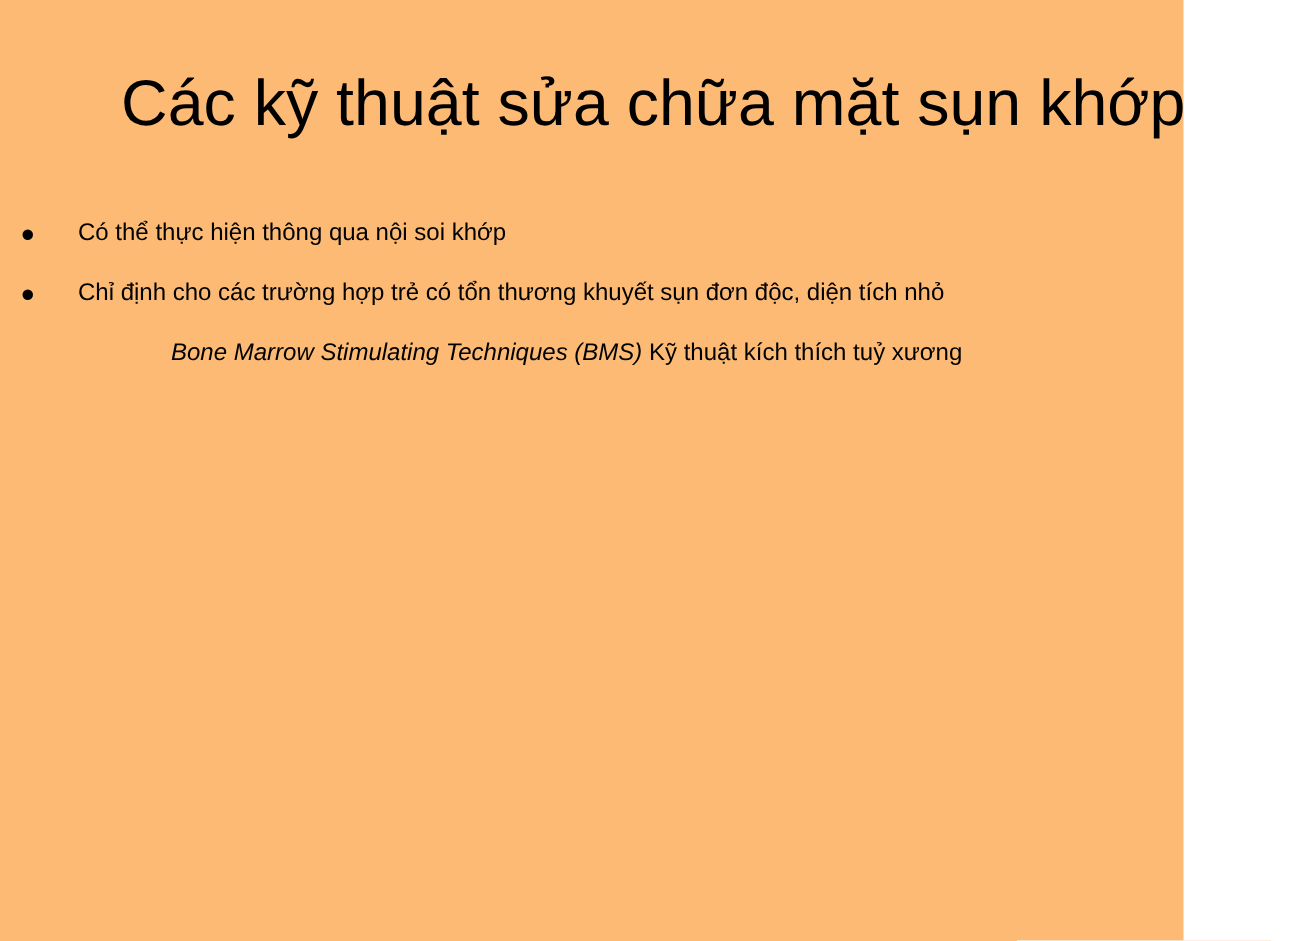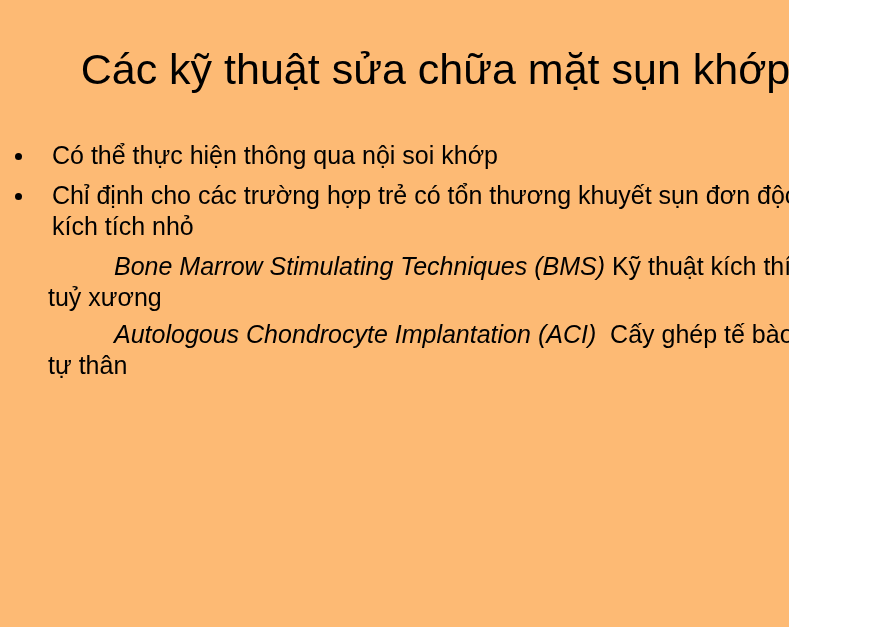--- a/index.html
+++ b/index.html
@@ -33,21 +33,21 @@
     white-space: nowrap;
     color: #000000;
   }
 
   
   #body-block {
     position: absolute;
     left: 0;
     top: 140px;
     width: 871px;
-    font-size: 25px;
+    font-size: 16px;
     line-height: 31px;
   }
 
   
   .bullet-row {
     position: relative;
     padding-left: 52px;
     padding-right: 30px;
     margin: 0 0 9px 0;
   }
@@ -102,28 +102,25 @@
 
   <div id="body-block">
 
     <div class="bullet-row">
       <span class="bullet-dot"></span>
       <span class="bullet-text">Có thể thực hiện thông qua nội soi khớp</span>
     </div>
 
     <div class="bullet-row">
       <span class="bullet-dot"></span>
-      <span class="bullet-text">Chỉ định cho các trường hợp trẻ có tổn thương khuyết sụn đơn độc, kích tích nhỏ</span>
+      <span class="bullet-text">Chỉ định cho các trường hợp trẻ có tổn thương khuyết sụn đơn độc, diện tích nhỏ</span>
     </div>
 
 
 
     <p class="tech-row">
       <span class="tech-term">Bone Marrow Stimulating Techniques (BMS)</span><span class="nbsp-gap"> </span><span class="tech-gloss">Kỹ thuật kích thích tuỷ xương</span>
     </p>
 
 
-    <p class="tech-row">
-      <span class="tech-term">Autologous Chondrocyte Implantation (ACI)</span><span class="nbsp-gap">  </span><span class="tech-gloss">Cấy ghép tế bào sụn tự thân</span>
-    </p>
 
   </div>
 </div>
 
 </body></html>

